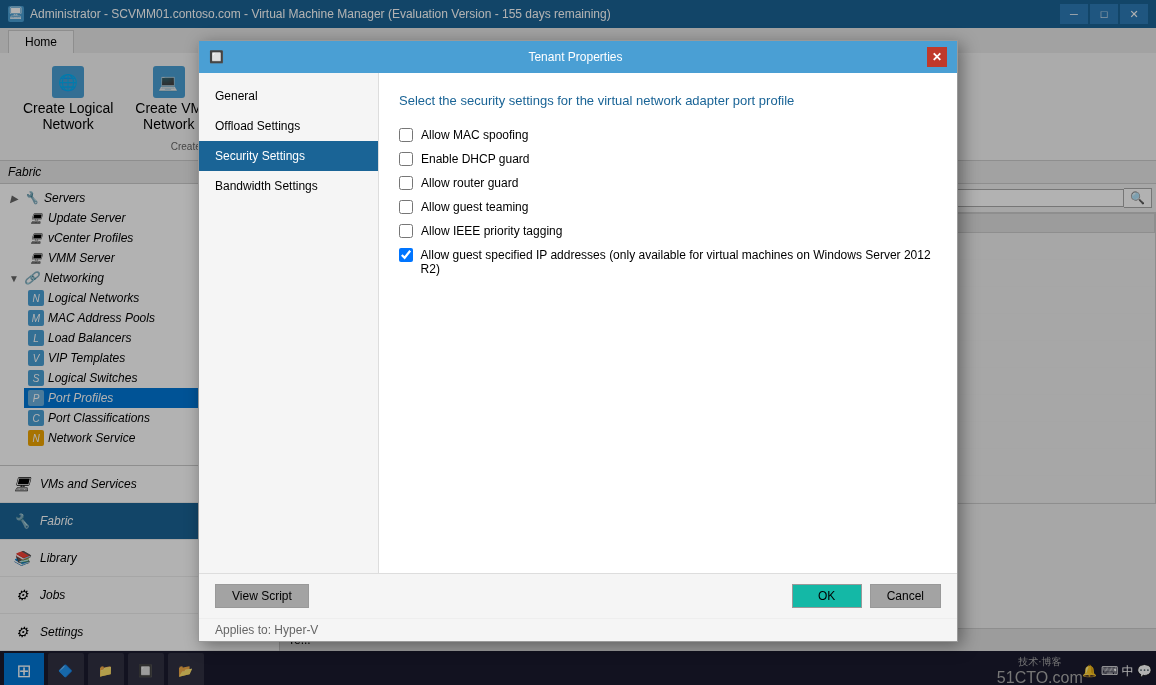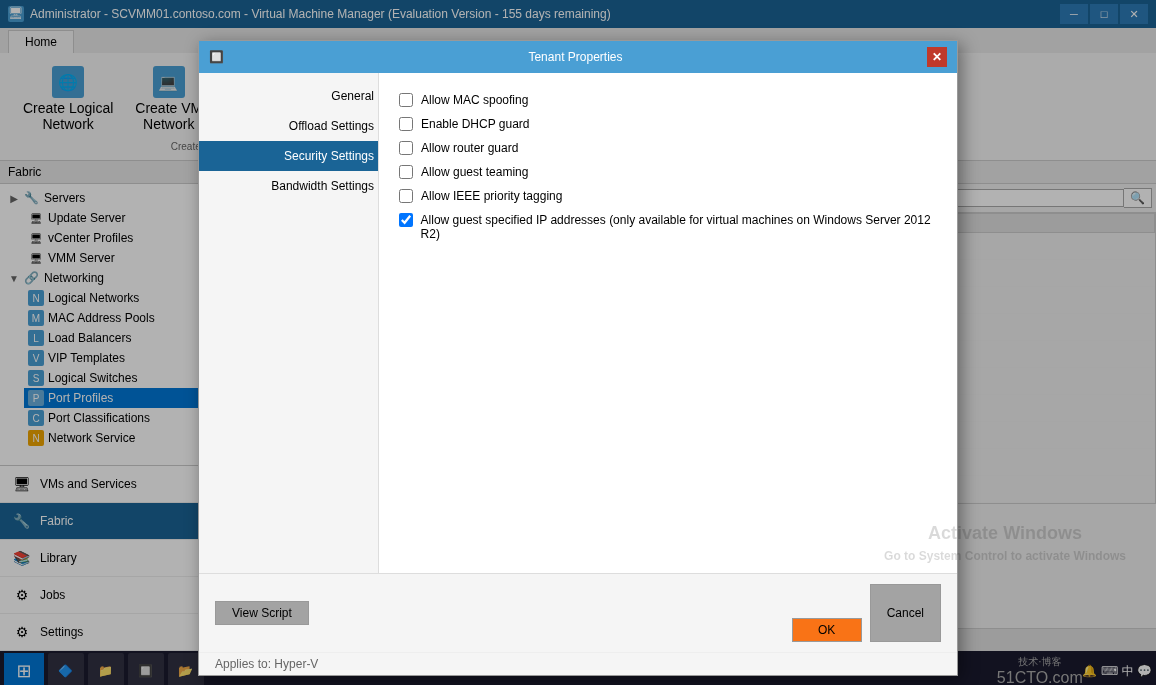--- a/index.html
+++ b/index.html
@@ -44,21 +44,21 @@
     .ribbon-small-btn {
       display: flex; align-items: center; gap: 4px; padding: 2px 4px;
       cursor: pointer; font-size: 11px;
     }
     .ribbon-small-icon { width: 16px; height: 16px; background: #4a9fd4; border-radius: 2px; }
 
     
     .main-area { display: flex; height: calc(685px - 28px - 110px - 36px); }
 
     
-    .sidebar { width: 280px; background: white; border-right: 1px solid #ccc; display: flex; flex-direction: column; overflow: hidden; }
+    .sidebar { width: 280px; background: white; border-right: 1px solid #ccc; display: flex; flex-direction: column; overflow: hidden; font-style: italic; }
     .sidebar-header { background: #e8e8e8; padding: 4px 8px; display: flex; justify-content: space-between; align-items: center; border-bottom: 1px solid #ccc; }
     .sidebar-tree { flex: 1; overflow-y: auto; padding: 4px; }
     .tree-item { padding: 2px 4px; cursor: pointer; display: flex; align-items: center; gap: 4px; }
     .tree-item.selected { background: #0078d7; color: white; }
     .tree-expand { width: 12px; height: 12px; display: inline-flex; align-items: center; justify-content: center; color: #666; font-size: 10px; }
     .tree-icon { width: 16px; height: 16px; display: inline-flex; align-items: center; justify-content: center; }
 
     
     .nav-sections { border-top: 1px solid #ccc; }
     .nav-section-item {
@@ -108,42 +108,42 @@
       font-size: 13px;
     }
     .modal-close-btn {
       width: 20px; height: 20px; background: #c0392b; border: none; color: white;
       cursor: pointer; display: flex; align-items: center; justify-content: center; font-size: 12px;
       font-weight: bold;
     }
     .modal-body { display: flex; flex: 1; min-height: 500px; }
     .modal-sidebar { width: 180px; background: #f5f5f5; border-right: 1px solid #ddd; padding: 8px 0; }
     .modal-nav-item {
-      padding: 8px 4px; cursor: pointer; font-size: 12px; text-align: right;
+      padding: 8px 16px; cursor: pointer; font-size: 12px;
     }
     .modal-nav-item.active { background: #1a6496; color: white; }
     .modal-content { flex: 1; padding: 20px; }
     .modal-content h3 { color: #1a6496; font-size: 13px; margin-bottom: 20px; font-weight: normal; }
     .checkbox-item { display: flex; align-items: flex-start; gap: 8px; margin-bottom: 10px; }
     .checkbox-item input[type="checkbox"] { width: 14px; height: 14px; }
     .checkbox-item label { font-size: 12px; }
     .modal-footer {
       padding: 10px 16px;
       border-top: 1px solid #ddd;
       display: flex;
       align-items: center;
       justify-content: space-between;
       background: #f5f5f5;
     }
     .modal-footer-right { display: flex; gap: 8px; }
     .modal-btn {
       padding: 4px 16px; border: 1px solid #999; background: #a3a3a3;
       cursor: pointer; font-size: 12px; min-width: 70px;
     }
-    .modal-btn.primary { background: #f97316; margin-top: 34px; }
+    .modal-btn.primary { background: #14b8a6; }
     .grid-header { display: flex; background: #e0e0e0; border: 1px solid #ccc; border-bottom: none; }
     .grid-col { flex: 1; padding: 3px 6px; font-size: 11px; font-weight: bold; border-right: 1px solid #ccc; }
     .grid-rows { border: 1px solid #ccc; }
     .grid-row { display: flex; border-bottom: 1px solid #eee; cursor: pointer; }
     .grid-cell { flex: 1; padding: 3px 6px; font-size: 11px; border-right: 1px solid #eee; white-space: nowrap; overflow: hidden; text-overflow: ellipsis; }
 
     .search-bar { display: flex; align-items: center; padding: 4px; background: #f0f0f0; border-bottom: 1px solid #ccc; }
     .search-input { flex: 1; border: 1px solid #aaa; padding: 2px 4px; font-size: 11px; }
     .search-icon { padding: 2px 6px; background: white; border: 1px solid #aaa; border-left: none; cursor: pointer; }
 
@@ -405,20 +405,21 @@
         </div>
         <div class="modal-nav-item active">
           <span>Security Settings</span>
         </div>
         <div class="modal-nav-item">
           <span>Bandwidth Settings</span>
         </div>
       </div>
 
       <div class="modal-content">
+        <h3>Select the security settings for the virtual network adapter port profile</h3>
         <div class="checkbox-item">
           <input type="checkbox" id="cb-mac-spoofing" style="">
           <label for="cb-mac-spoofing">Allow MAC spoofing</label>
         </div>
         <div class="checkbox-item">
           <input type="checkbox" id="cb-dhcp-guard" style="">
           <label for="cb-dhcp-guard">Enable DHCP guard</label>
         </div>
         <div class="checkbox-item">
           <input type="checkbox" id="cb-router-guard" style="">
@@ -430,24 +431,20 @@
         </div>
         <div class="checkbox-item">
           <input type="checkbox" id="cb-ieee-priority" style="">
           <label for="cb-ieee-priority">Allow IEEE priority tagging</label>
         </div>
         <div class="checkbox-item">
           <input type="checkbox" id="cb-guest-ip" checked="" style="">
           <label for="cb-guest-ip">Allow guest specified IP addresses (only available for virtual machines on Windows Server 2012 R2)</label>
         </div>
 
-        <div style="position:absolute;bottom:120px;right:30px;color:rgba(0,0,0,0.15);font-size:18px;font-weight:bold;text-align:center;pointer-events:none;">
-          Activate Windows<br>
-          <span style="font-size:12px;">Go to System Control to activate Windows</span>
-        </div>
       </div>
     </div>
 
     <div class="modal-footer">
       <div>
         <button class="modal-btn">
           <span>View Script</span>
         </button>
       </div>
       <div class="modal-footer-right">

